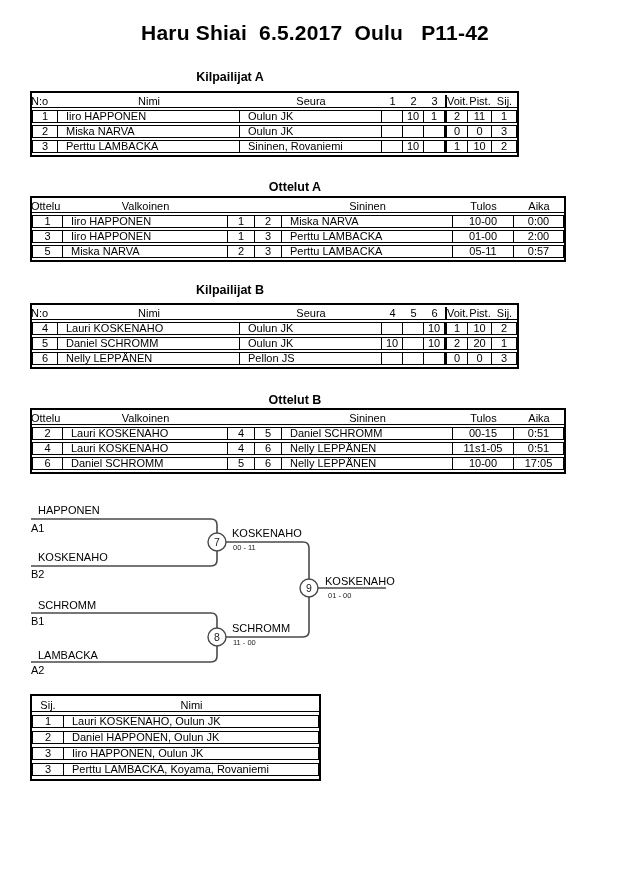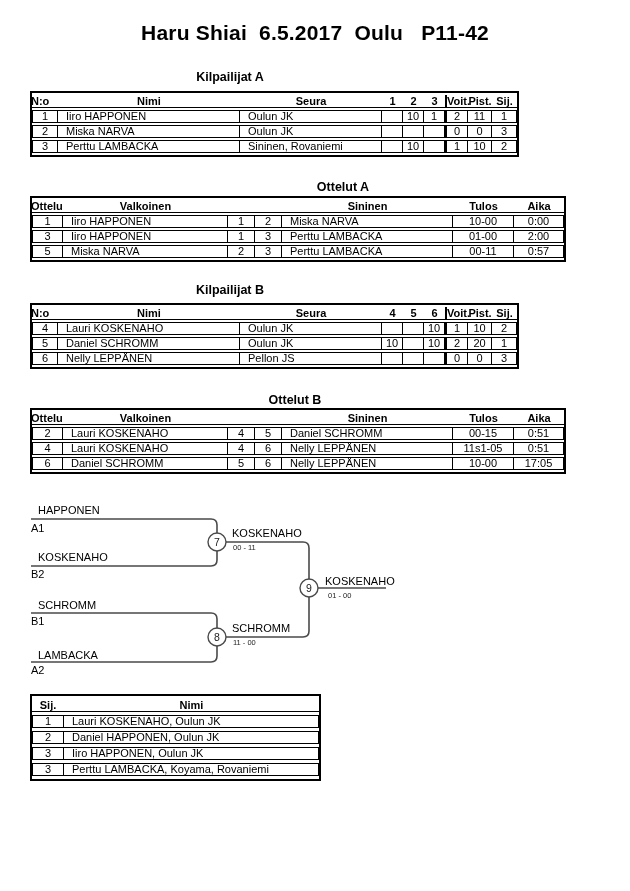--- a/index.html
+++ b/index.html
@@ -18,21 +18,21 @@
   .heading {
     position:absolute; transform:translateX(-50%); font-size:12.5px;
     font-weight:bold; white-space:nowrap;
   }
   .tbl {
     position:absolute; border-collapse:separate; border-spacing:0 2px;
     border:2px solid #000; table-layout:fixed; background:#fff;
     font-size:11px; line-height:11px;
   }
   .tbl th {
-    font-weight:bold; padding:0; border:none; border-bottom:1px solid #000;
+    font-weight:normal; padding:0; border:none; border-bottom:1px solid #000;
     height:12px; text-align:center; white-space:nowrap; font-size:11px;
   }
   .tbl td { padding:0; border:1px solid #000; height:11px; white-space:nowrap; }
   .tbl td + td { border-left:none; }
   .tbl .sep { border-left:2px solid #000 !important; }
   .tbl th.first { text-align:left; overflow:hidden; text-indent:-1px; }
   .tbl td.l { padding-left:8px; text-align:left; }
   .tbl td.c { text-align:center; }
   .results { border-spacing:0 3px; }
   .bracket { position:absolute; left:0; top:490px; }
@@ -104,21 +104,21 @@
       <td class="c"></td>
       <td class="c">10</td>
       <td class="c"></td>
       <td class="c sep">1</td>
       <td class="c">10</td>
       <td class="c">2</td>
     </tr>
   </tbody>
     </table>
 
-  <div class="heading" style="left:295px; top:180px;margin-left:48px;">Ottelut A</div>
+  <div class="heading" style="left:295px; top:180px;">Ottelut A</div>
   <table class="tbl" style="left:30px; top:196px; width:532px;">
     <colgroup>
       <col style="width:31px">
         <col style="width:165px">
         <col style="width:27px">
         <col style="width:27px">
       <col style="width:171px">
         <col style="width:61px">
         <col style="width:50px">
     </colgroup>
@@ -149,21 +149,21 @@
       <td class="l">Perttu LAMBACKA</td>
       <td class="c">01-00</td>
       <td class="c">2:00</td>
     </tr>
     <tr>
       <td class="c">5</td>
       <td class="l">Miska NARVA</td>
       <td class="c">2</td>
       <td class="c">3</td>
       <td class="l">Perttu LAMBACKA</td>
-      <td class="c">00-11</td>
+      <td class="c">05-11</td>
       <td class="c">0:57</td>
     </tr>
   </tbody>
     </table>
 
   <div class="heading" style="left:230px; top:283px;">Kilpailijat B</div>
   <table class="tbl" style="left:30px; top:303px; width:485px;">
     <colgroup>
       <col style="width:26px">
         <col style="width:182px">

